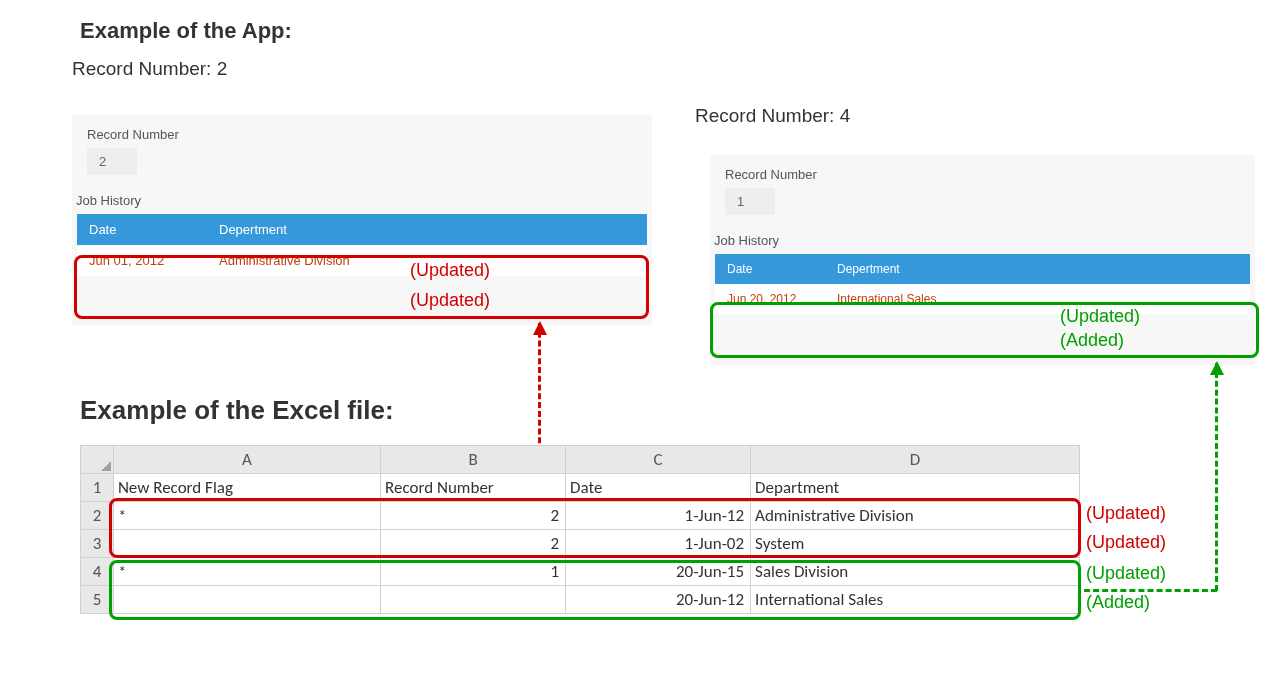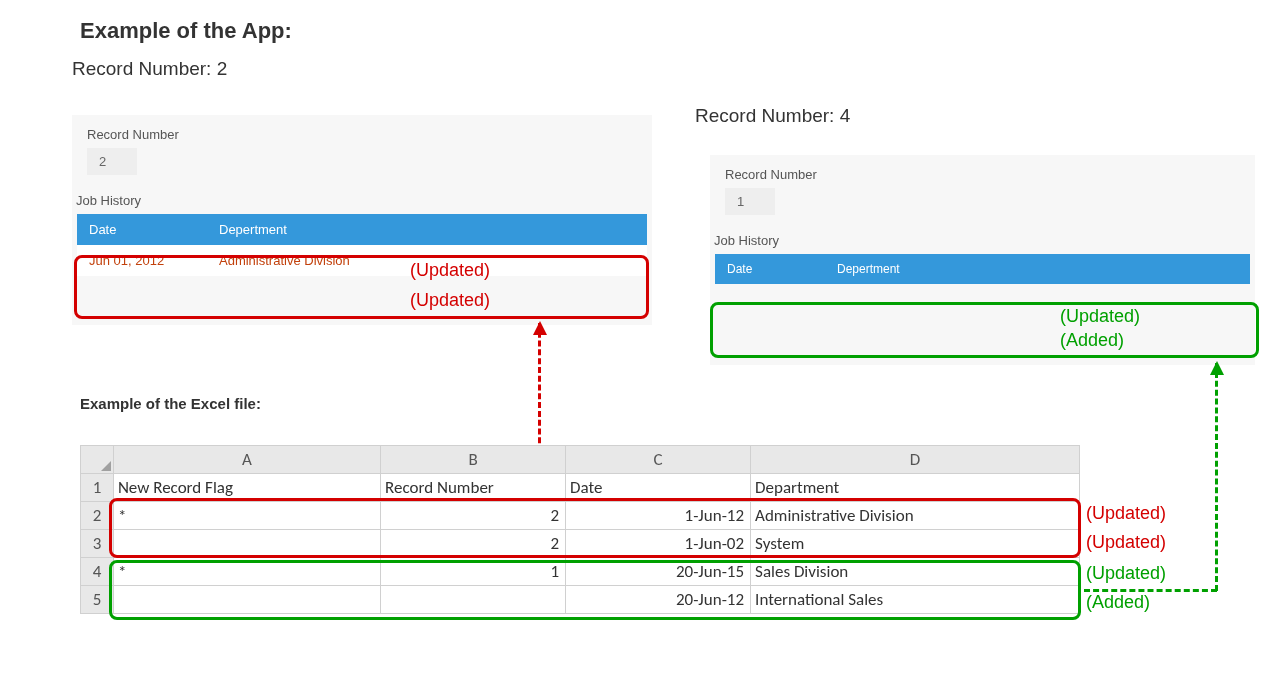--- a/index.html
+++ b/index.html
@@ -99,21 +99,21 @@
     .tbl tbody tr:nth-child(even) td {
       background: #f2f2f2;
     }
     .tbl tbody tr:nth-child(odd) td {
       background: #fff;
     }
     .excel-title {
       position: absolute;
       left: 80px;
       top: 395px;
-      font-size: 15px;
+      font-size: 26px;
       font-weight: bold;
     }
     .excel-wrapper {
       position: absolute;
       left: 80px;
       top: 445px;
       width: 1000px;
     }
     table.excel {
       border-collapse: collapse;
@@ -295,20 +295,24 @@
         <col style="width:110px">
         <col>
       </colgroup>
     <thead>
       <tr>
         <th>Date</th>
         <th>Depertment</th>
       </tr>
     </thead>
     <tbody>
+      <tr>
+        <td>Jun 20, 2012</td>
+        <td>International Sales</td>
+      </tr>
     </tbody>
   </table>
 </div>
 
 <div class="box box-red1"></div>
 <div class="box box-green1"></div>
 <div class="annot red" style="left:410px; top:260px;">(Updated)</div>
 <div class="annot red" style="left:410px; top:290px;">(Updated)</div>
 <div class="annot green" style="left:1060px; top:306px;">(Updated)</div>
 <div class="annot green" style="left:1060px; top:330px;">(Added)</div>

